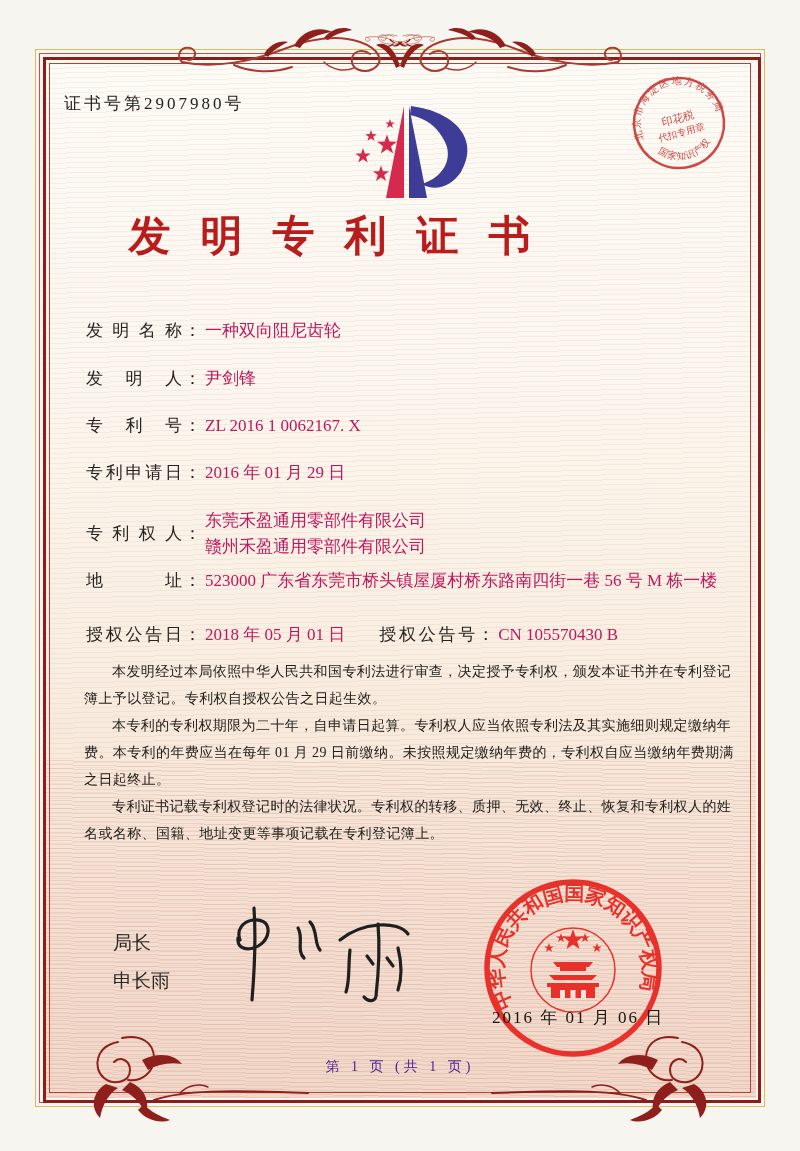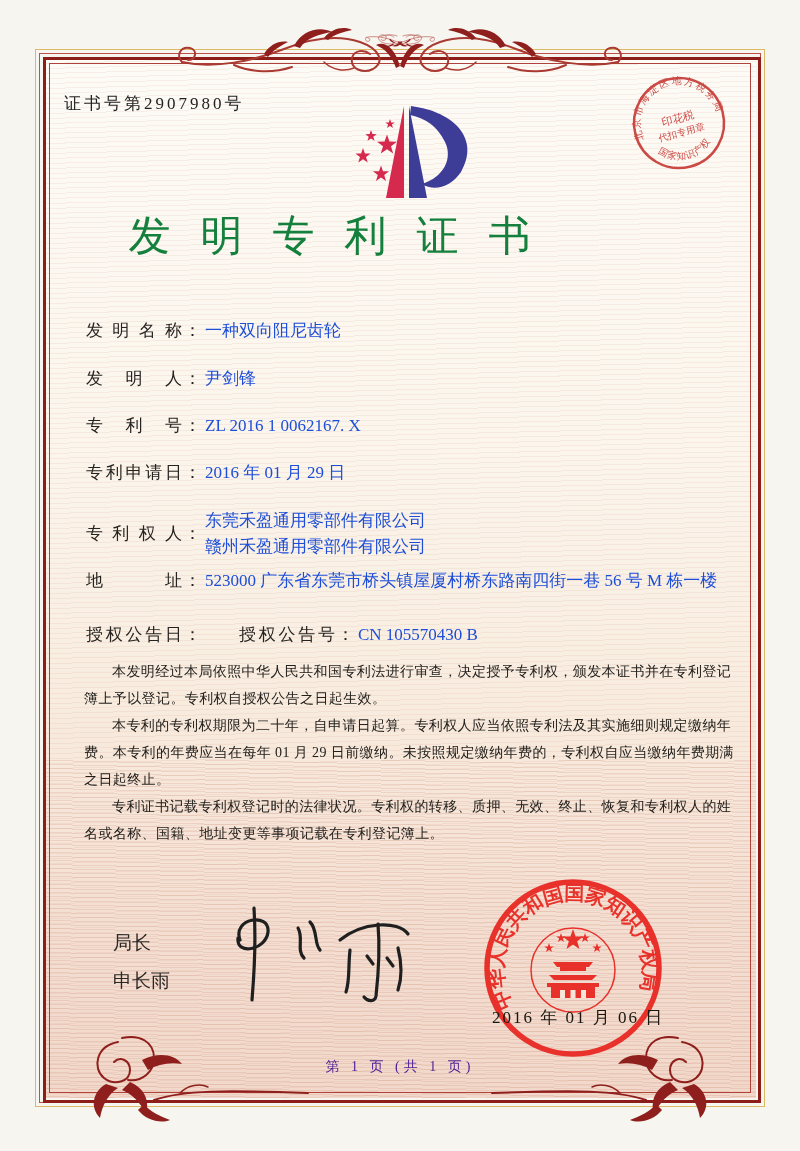--- a/index.html
+++ b/index.html
@@ -25,26 +25,26 @@
   }
   
   .frame-gold{left:35px;top:49px;width:728px;height:1056px;border:1px solid #dcb964;}
   .frame-thin1{left:39px;top:53px;width:720px;height:1048px;border:1px solid #c0504a;}
   .frame-thick{left:43px;top:57px;width:712px;height:1040px;border:3px solid #8c1d18;}
   .frame-thin2{left:49px;top:63px;width:700px;height:1028px;border:1px solid #b0423c;}
 
   .certno{left:64px;top:92px;font-size:17px;letter-spacing:3px;color:#222;}
   .title{
     left:0;top:208px;width:659px;text-align:center;
-    font-size:42px;font-weight:400;letter-spacing:30px;text-indent:30px;color:#15803d;
+    font-size:42px;font-weight:700;letter-spacing:30px;text-indent:30px;color:#b91c1c;
   }
   .frow{position:absolute;left:86px;display:flex;align-items:center;font-size:17px;line-height:26px;}
   .lbl{display:inline-block;width:96px;text-align:justify;text-align-last:justify;color:#26221f;}
   .colon{display:inline-block;margin:0 4px 0 2px;color:#26221f;}
-  .val{color:#1d4ed8;}
+  .val{color:#be185d;}
   .val-block div{margin:0;}
   .addr{width:535px;}
   .pair2{margin-left:34px;display:flex;}
   .paras{left:84px;top:658px;width:656px;font-size:14px;line-height:27px;letter-spacing:0.4px;color:#23201c;}
   .paras p{margin:0;text-indent:2em;}
   .officer{left:86px;top:930px;font-family:"Liberation Sans","DejaVu Sans",sans-serif;font-size:19px;color:#2a2724;margin-left:27px;}
   .officer .name{margin-top:12px;}
   .footer{left:0;top:1058px;width:800px;text-align:center;font-size:14px;letter-spacing:4px;color:#4c1d95;}
   .seal-date{left:492px;top:1006px;width:200px;font-size:17px;letter-spacing:2px;color:#18160f;font-weight:400;z-index:9;}
   svg{display:block;}
@@ -188,20 +188,21 @@
     </span>
   </div>
   <div class="abs frow z4" style="top:568px;">
     <span class="lbl">地址</span>
       <span class="colon">：</span>
     <span class="val addr">523000 广东省东莞市桥头镇屋厦村桥东路南四街一巷 56 号 M 栋一楼</span>
   </div>
   <div class="abs frow z4" style="top:622px;">
     <span class="lbl">授权公告日</span>
       <span class="colon">：</span>
+    <span class="val">2018 年 05 月 01 日</span>
     <span class="pair2">
       <span class="lbl">授权公告号</span>
         <span class="colon">：</span>
       <span class="val">CN 105570430 B</span>
     </span>
   </div>
 
   <div class="abs paras z4">
     <p>本发明经过本局依照中华人民共和国专利法进行审查，决定授予专利权，颁发本证书并在专利登记簿上予以登记。专利权自授权公告之日起生效。</p>
     <p>本专利的专利权期限为二十年，自申请日起算。专利权人应当依照专利法及其实施细则规定缴纳年费。本专利的年费应当在每年 01 月 29 日前缴纳。未按照规定缴纳年费的，专利权自应当缴纳年费期满之日起终止。</p>

